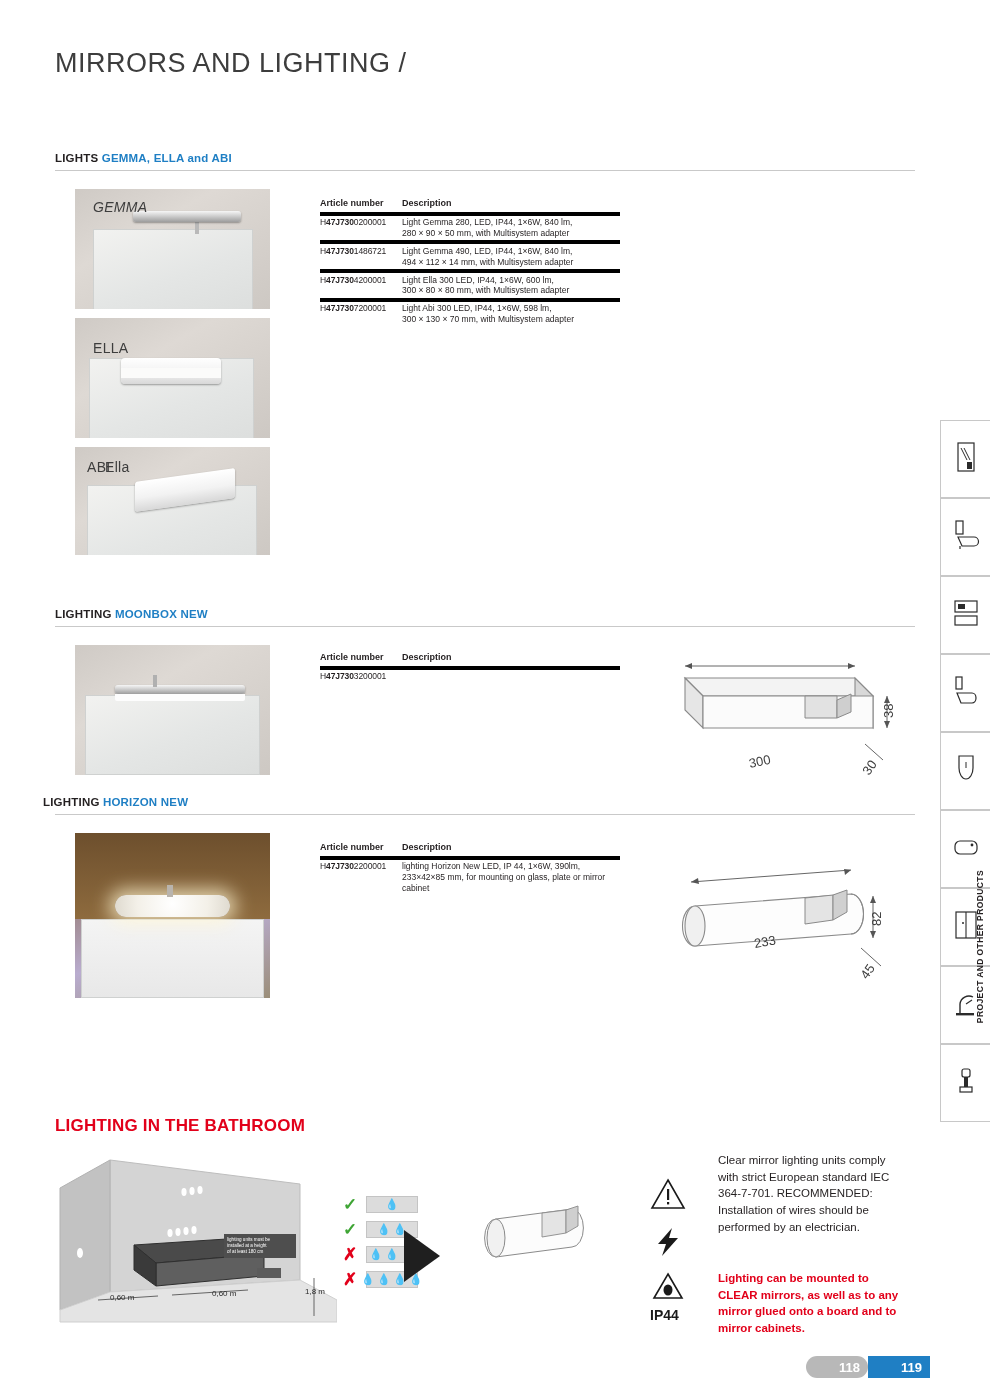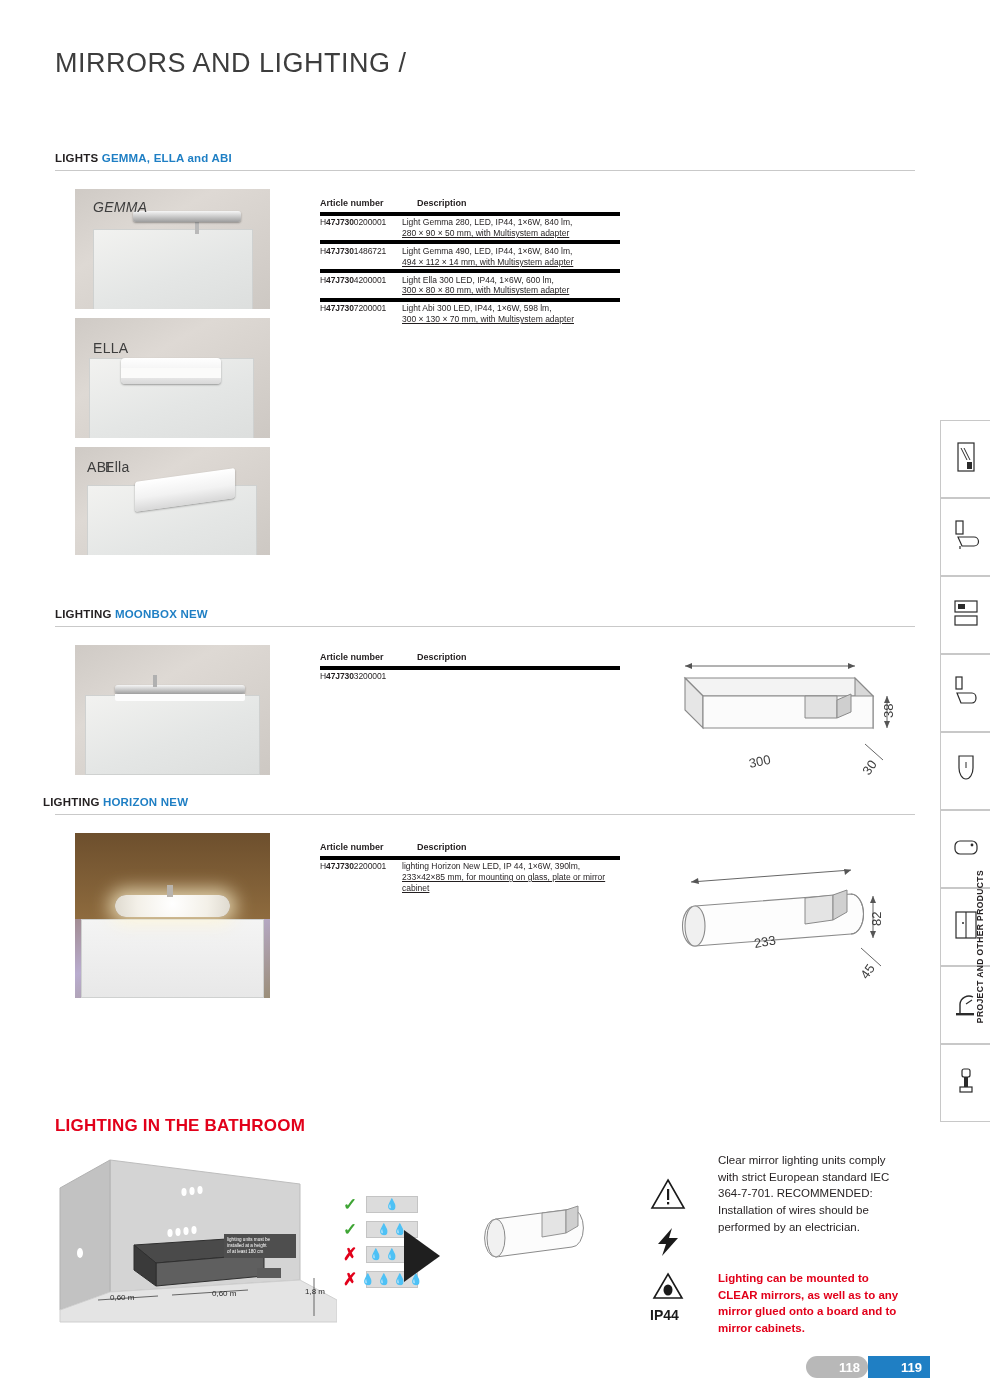--- a/index.html
+++ b/index.html
@@ -79,34 +79,33 @@
     position: absolute;
     font-size: 8.5px;
     line-height: 1.28;
     color: #231f20;
   }
   .table .thead {
     display: flex;
     font-weight: bold;
     font-size: 9px;
     padding-bottom: 2px;
-    gap: 15px;
   }
   .table .thead .c1 { width: 82px; }
   .table .row {
     display: flex;
     border-top: 4px solid #000000;
     padding: 1.5px 0 1.5px 0;
   }
   .table .row:first-of-type { border-top: 1px solid #bdbdbd; }
   .table .row .c1 { width: 82px; white-space: nowrap; }
   .table .row .c2 { flex: 1; }
   .art { letter-spacing: -0.1px; }
   .art b { font-weight: bold; }
-  .desc-l2 { display:block;text-decoration:underline; }
+  .desc-l2 { display:block; }
 
   
   .tech { position: absolute; }
   .dimtxt {
     font-family: "Liberation Sans", sans-serif;
     font-size: 13px;
     fill: #3f3f3f;
   }
 
   

